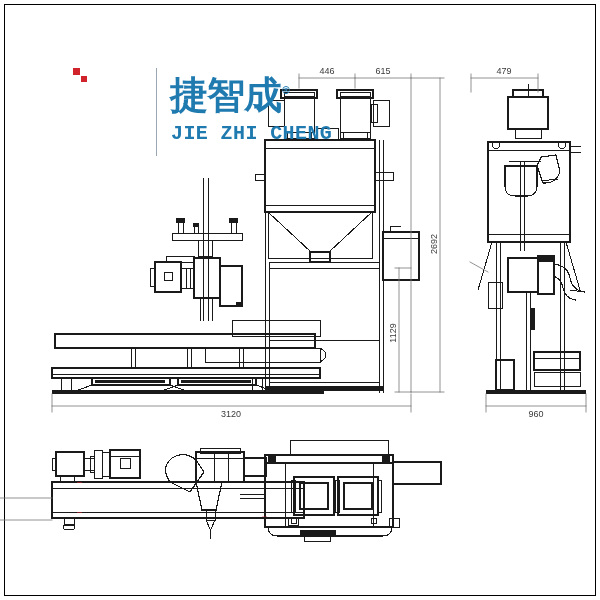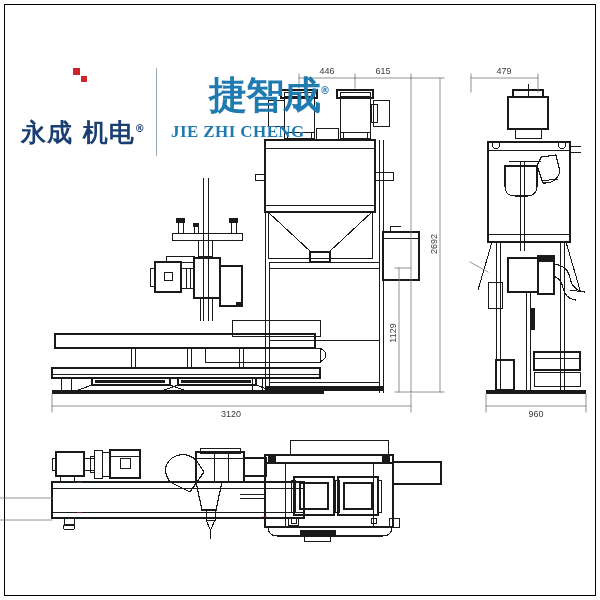--- a/index.html
+++ b/index.html
@@ -100,33 +100,32 @@
   .logo-jzc-cn {
     font-family: "DejaVu Sans", sans-serif;
     font-weight: bold;
     font-size: 38px;
     color: #1f7ab0;
     letter-spacing: -1px;
     position: absolute;
     left: 0;
     top: 8px;
     white-space: nowrap;
-    margin-left: 39px;
   }
   .logo-jzc-cn .mark {
     font-size: 10px;
     vertical-align: super;
   }
   .logo-jzc-en {
     position: absolute;
     left: 1px;
     top: 60px;
-    font-family: Liberation Serif, serif;
+    font-family: Liberation Mono, monospace;
     font-weight: bold;
-    font-size: 17px;
+    font-size: 20px;
     color: #1f7ab0;
     letter-spacing: 0.4px;
     white-space: nowrap;
   }
   .dot-red {
     position: absolute;
     width: 7px;
     height: 7px;
     background: #d0232b;
   }
@@ -475,21 +474,20 @@
     <text class="dim-text" x="504" y="74" text-anchor="middle">479</text>
 
     <text class="dim-text" x="536" y="417" text-anchor="middle">960</text>
   </svg>
 
   <div class="logo-area">
 
     <div class="logo-ewinall">
       <div class="dot-red" style="left:55px; top:6px;"></div>
       <div class="dot-red" style="left:63px; top:14px; width:6px; height:6px;"></div>
-      <div class="logo-cn"><span>永成 机电</span><span class="mark">®</span></div>
     </div>
 
     <div class="logo-divider"></div>
 
     <div class="logo-jzc">
       <div class="logo-jzc-cn"><span>捷智成</span><span class="mark">®</span></div>
       <div class="logo-jzc-en">JIE ZHI CHENG</div>
     </div>
   </div>
 

